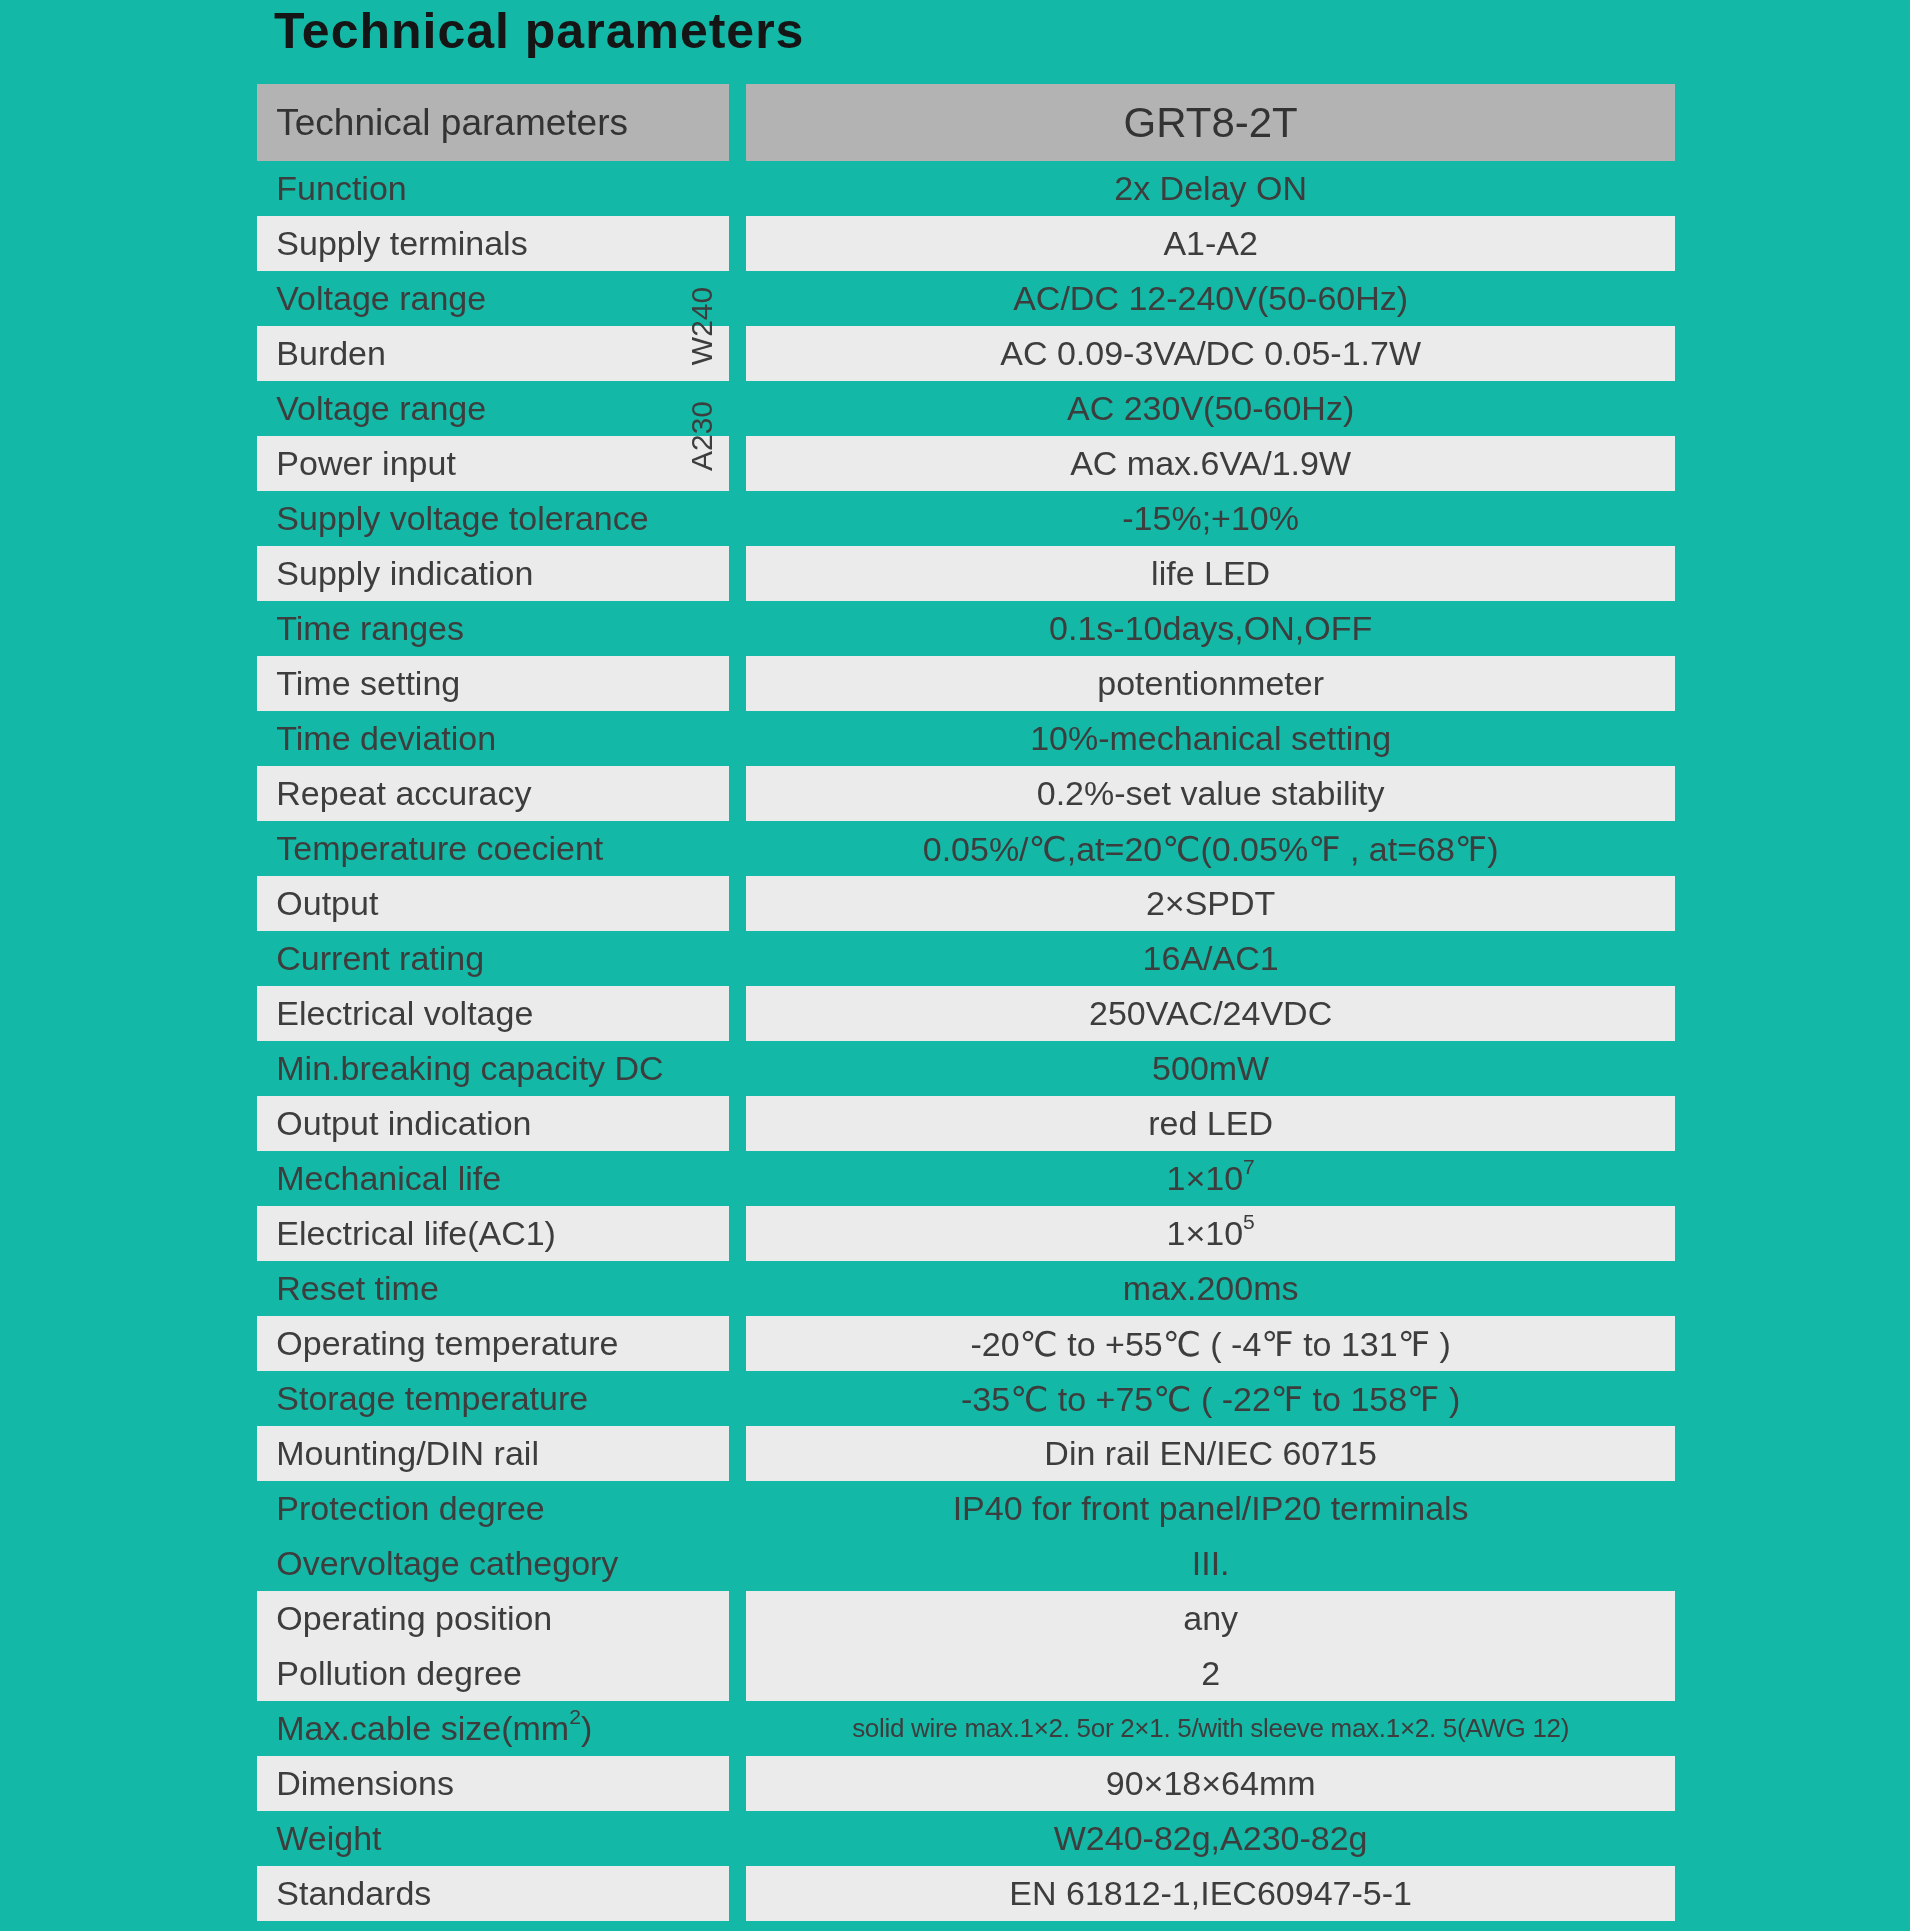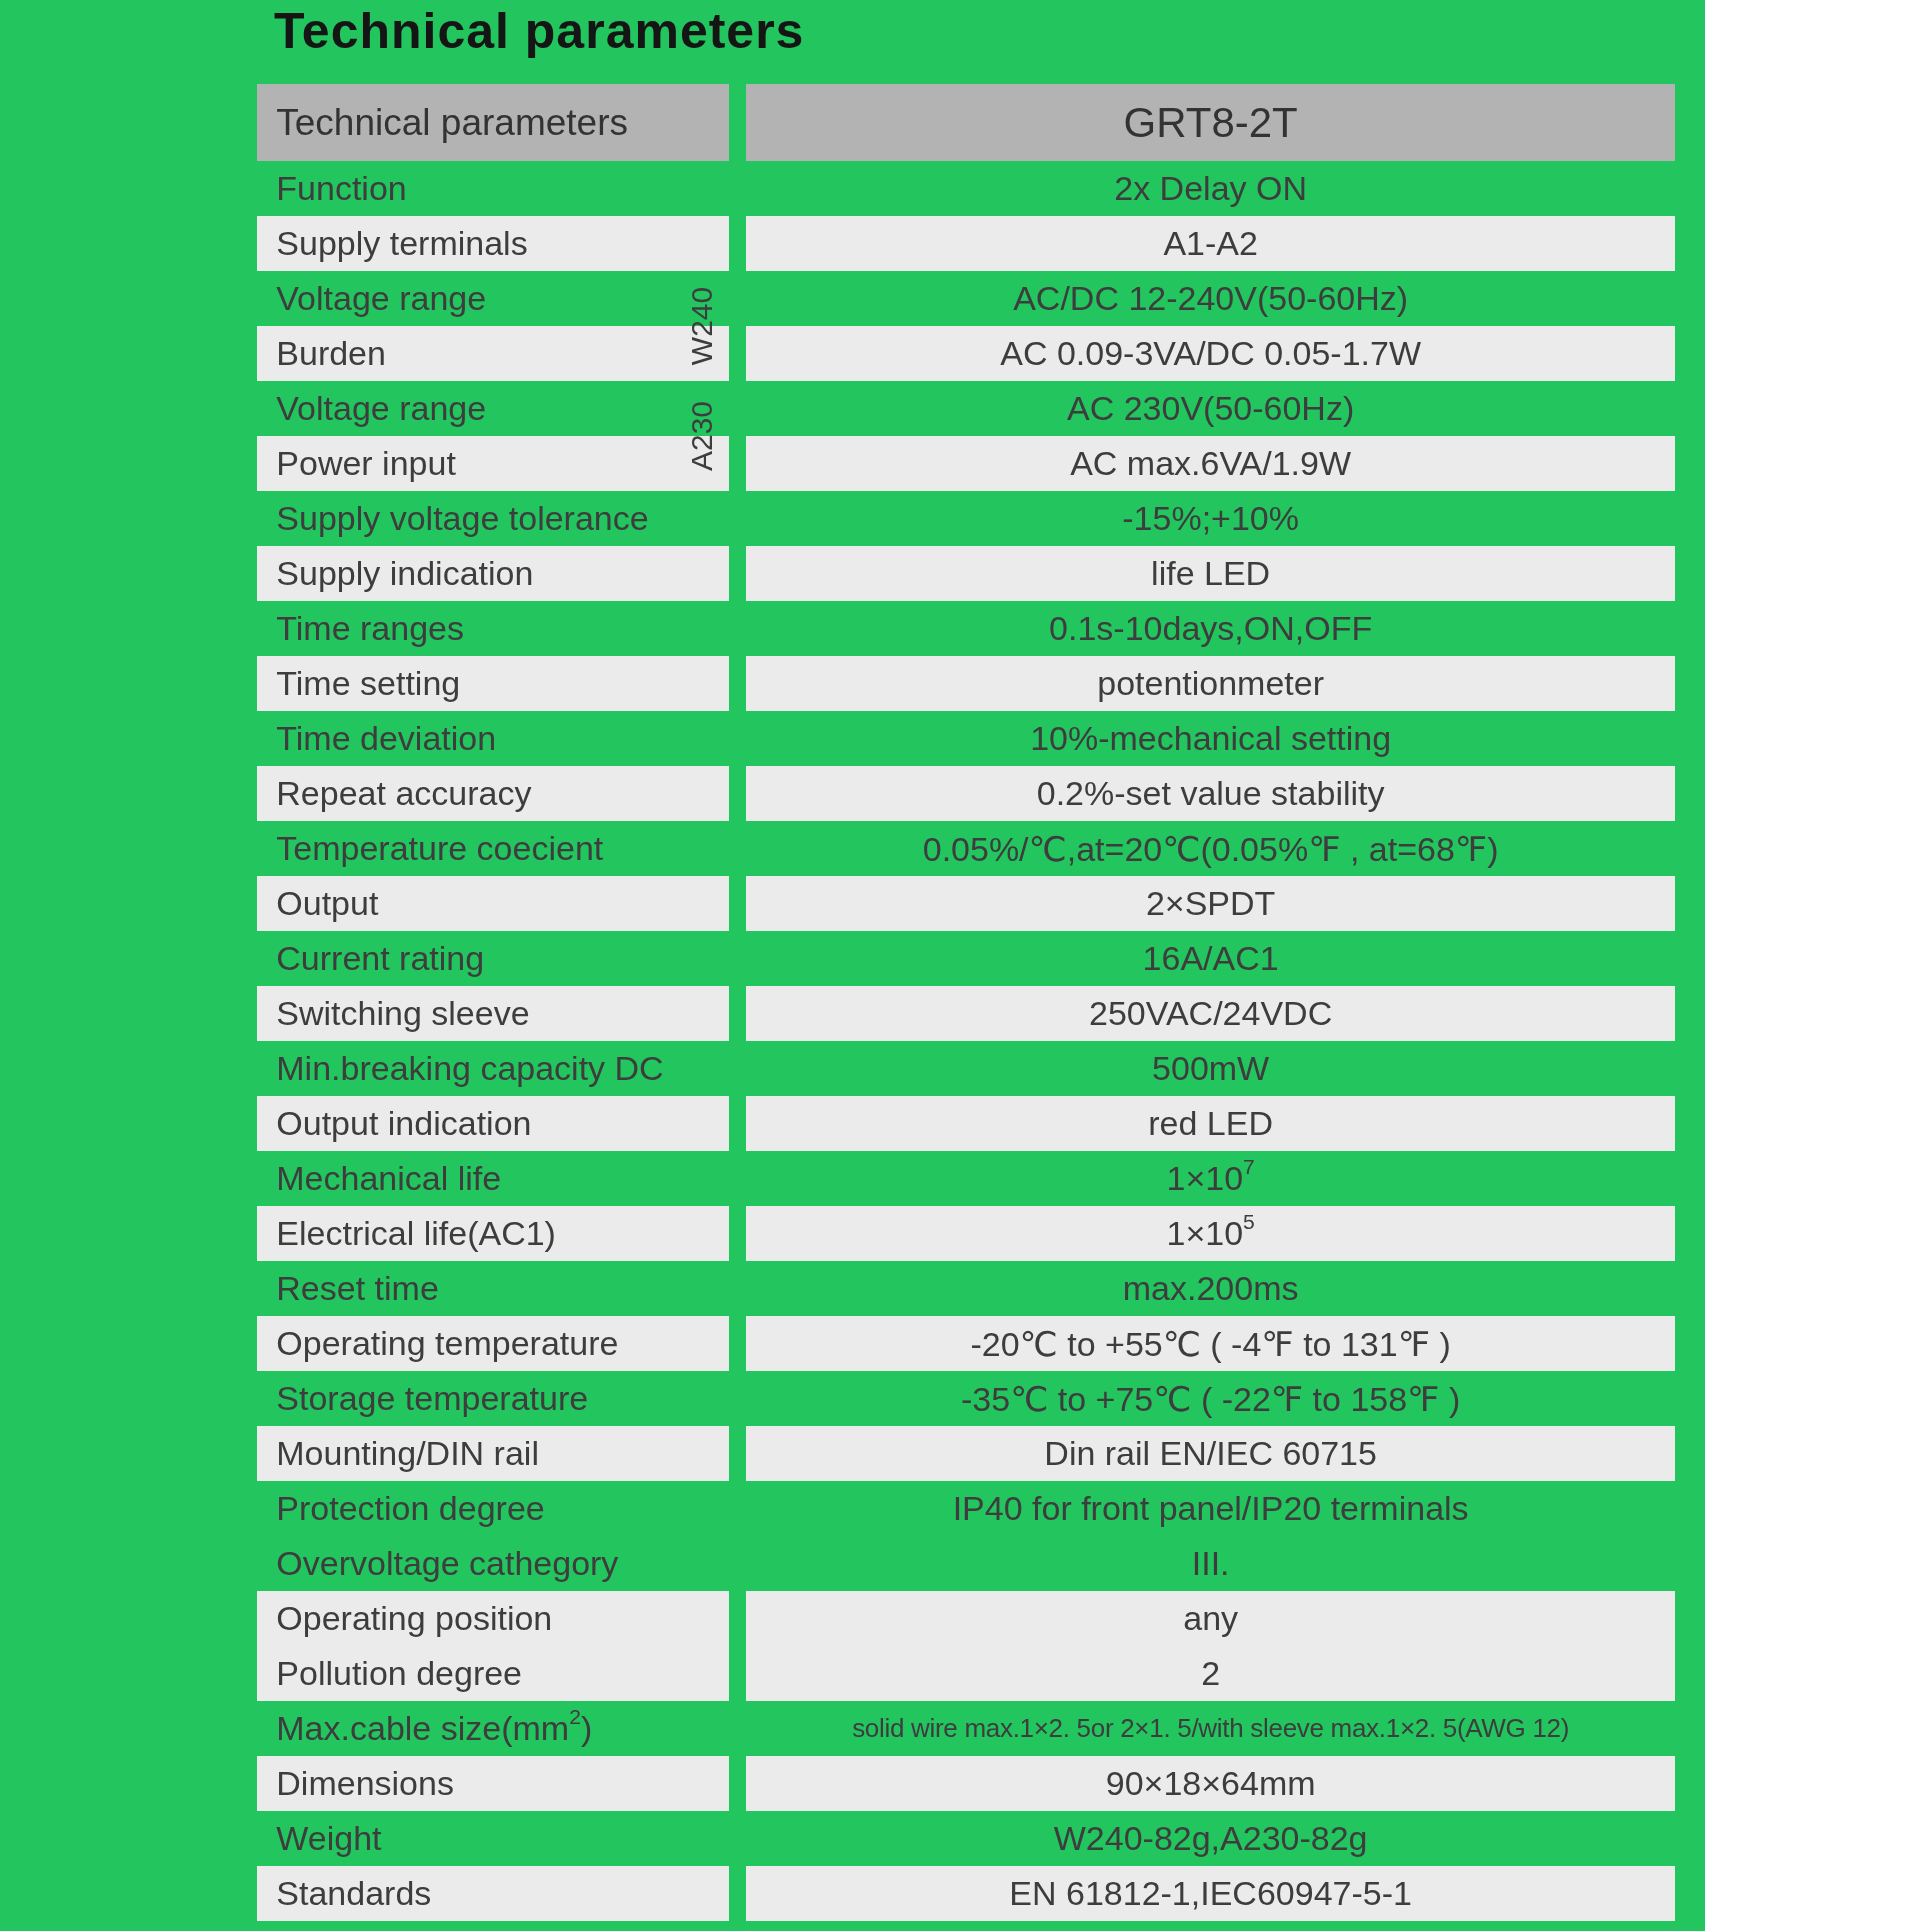--- a/index.html
+++ b/index.html
@@ -1,20 +1,20 @@
 <!DOCTYPE html>
 <html style="--header-bg: #b3b3b3; --row-shade: #ebebeb;"><head>
 <meta charset="utf-8">
 <style>
   html, body { margin: 0; padding: 0; background: #ffffff; }
   .page {
     position: relative;
-    width: 1705px;
+    width: 1910px;
     height: 1931px;
-    background: #22c55e;
+    background: #14b8a6;
     font-family: "Liberation Sans", "DejaVu Sans", sans-serif;
     color: #3d3d3d;
     overflow: hidden;
   }
   .title {
     position: absolute;
     left: 274px;
     top: 1.9px;
     margin: 0;
     font-size: 50px;
@@ -163,21 +163,21 @@
           <div class="cell left">Output</div>
           <div class="gutter"></div>
           <div class="cell right">2×SPDT</div>
         </div>
         <div class="row">
           <div class="cell left">Current rating</div>
           <div class="gutter"></div>
           <div class="cell right">16A/AC1</div>
         </div>
         <div class="row shaded">
-          <div class="cell left">Switching sleeve</div>
+          <div class="cell left">Electrical voltage</div>
           <div class="gutter"></div>
           <div class="cell right">250VAC/24VDC</div>
         </div>
         <div class="row">
           <div class="cell left">Min.breaking capacity DC</div>
           <div class="gutter"></div>
           <div class="cell right">500mW</div>
         </div>
         <div class="row shaded">
           <div class="cell left">Output indication</div>

